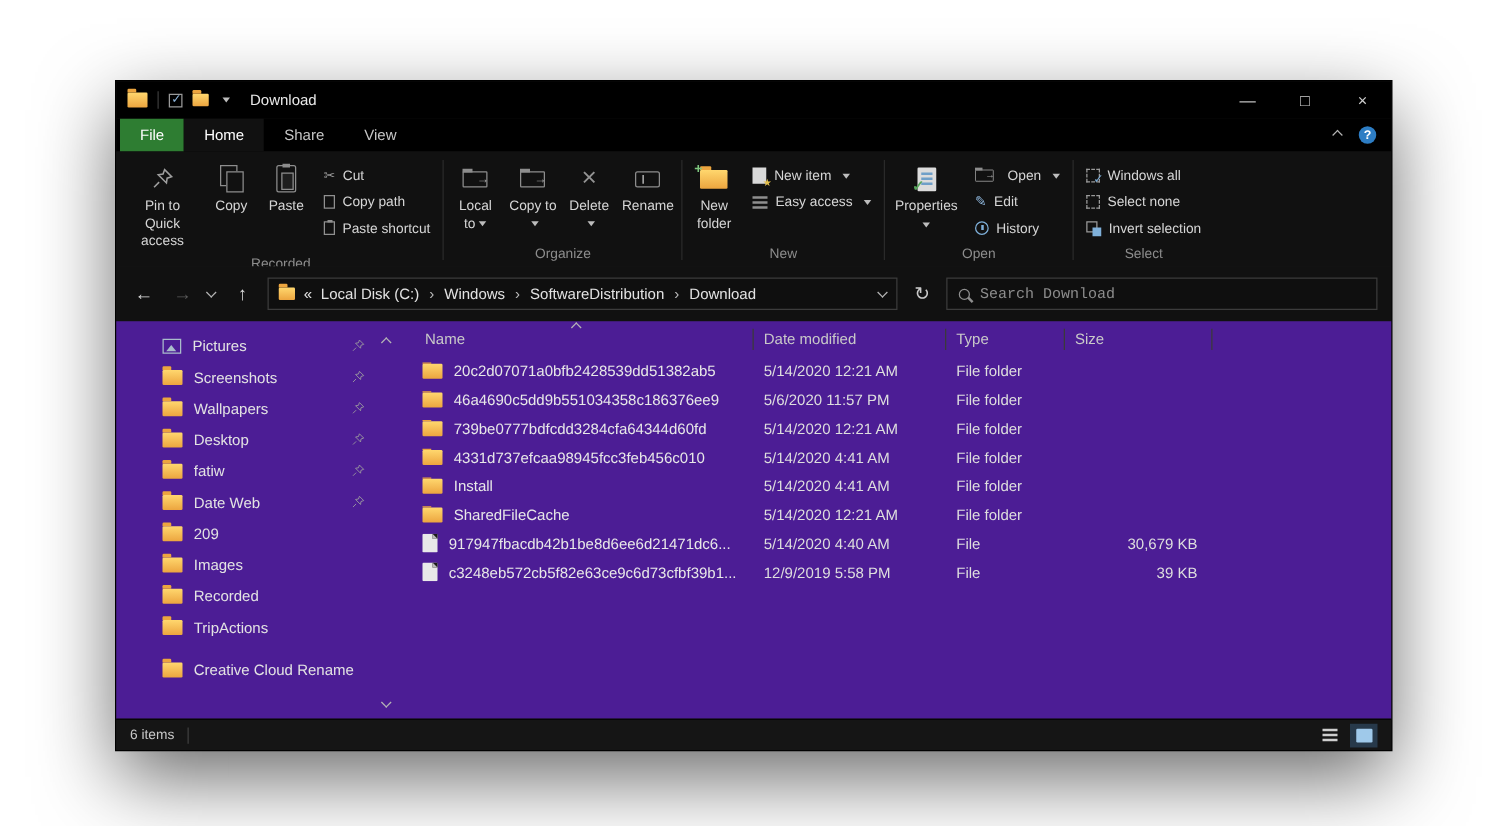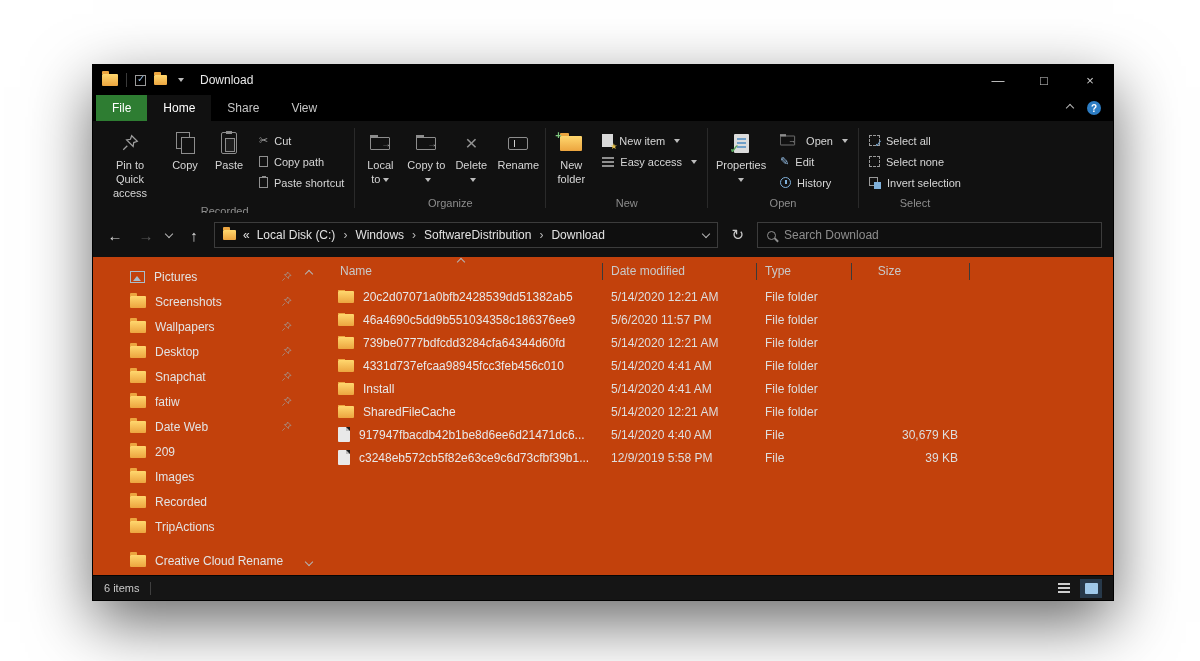--- a/index.html
+++ b/index.html
@@ -116,40 +116,40 @@
   .nav-btn { color:#dcdcdc; font-size:15px; width:22px; text-align:center; flex:0 0 auto; }
   .nav-disabled { color:#5a5a5a; }
   .addr { flex:1; height:26px; background:#0f0f0f; border:1px solid #3c3c3c; display:flex; align-items:center; padding:0 8px; gap:7px; color:#e2e2e2; }
   .addr .spacer { flex:1; }
   .crumb { white-space:nowrap; }
   .crumb-sep { color:#b9b9b9; padding:0 1px; }
   .refresh-btn { color:#c9c9c9; font-size:15px; padding:0 4px; flex:0 0 auto; }
   .search { width:345px; height:26px; background:#0f0f0f; border:1px solid #3c3c3c; display:flex; align-items:center; padding:0 9px; gap:8px; flex:0 0 auto; }
   .magnifier { width:9px; height:9px; border:1.5px solid #8f8f8f; border-radius:50%; position:relative; flex:0 0 auto; }
   .magnifier::after { content:""; position:absolute; width:5px; height:1.5px; background:#8f8f8f; transform:rotate(45deg); right:-4px; bottom:-2px; }
-  .search input { flex:1; background:transparent; border:none; outline:none; color:#bdbdbd; font-size:12px; font-family:Liberation Sans, sans-serif; }
+  .search input { flex:1; background:transparent; border:none; outline:none; color:#bdbdbd; font-size:12px; font-family:Liberation Mono, monospace; }
   .search input::placeholder { color:#8d8d8d; }
 
   
-  .content { flex:1; display:flex; background:#c2410c; min-height:0; }
+  .content { flex:1; display:flex; background:#4c1d95; min-height:0; }
   .sidebar { width:235px; position:relative; padding-top:7px; flex:0 0 auto; }
   .side-item { height:25px; display:flex; align-items:center; padding-left:37px; gap:9px; color:#e3e3e3; font-size:12px; position:relative; white-space:nowrap; }
   .side-item .pin { position:absolute; left:188px; top:7px; }
   .side-gap { margin-top:9px; }
   .pic-icon { width:15px; height:12px; border:1px solid #a9bccb; position:relative; display:inline-block; }
   .pic-icon::after { content:""; position:absolute; left:2px; bottom:1px; width:0; height:0;
                      border-left:4px solid transparent; border-right:4px solid transparent; border-bottom:5px solid #a9bccb; }
   .sb-up { position:absolute; right:16px; top:14px; }
   .sb-down { position:absolute; right:16px; bottom:10px; }
 
   .filearea { flex:1; position:relative; min-width:0; }
   .fhead { display:grid; grid-template-columns:275px 154px 95px 118px; height:28px; align-items:center; color:#c9c9c9; position:relative; }
   .hc { height:17px; line-height:17px; border-right:1px solid #3a3a3a; padding-left:8px; }
   .hc-name { padding-left:12px; }
-  .hc-size { text-align:center; padding-right:50px; }
+  .hc-size { text-align:left; padding-right:50px; }
   .sort-caret { position:absolute; left:130px; top:2px; }
   .frow { display:grid; grid-template-columns:275px 154px 95px 118px; height:23px; align-items:center; color:#e8e8e8; }
   .cell-name { display:flex; align-items:center; gap:9px; padding-left:10px; white-space:nowrap; overflow:hidden; }
   .cell-date, .cell-type { padding-left:8px; color:#dedede; white-space:nowrap; }
   .cell-size { text-align:right; padding-right:12px; color:#dedede; white-space:nowrap; }
   .file-ic { width:12px; height:15px; background:#e9e9e9; border-radius:1px; position:relative; flex:0 0 auto; }
   .file-ic::before { content:""; position:absolute; top:0; right:0; width:0; height:0;
                      border-top:4px solid #1b1b1b; border-left:4px solid #bdbdbd; }
 
   
@@ -332,21 +332,21 @@
 
       <div class="vsep"></div>
 
       <div class="rgroup">
         <div class="rgroup-body">
           <div class="small-stack">
             <div class="btn-small">
               <span class="ic-box-dash">
                   <span class="chk">✓</span>
                 </span>
-              <span>Select all</span>
+              <span>Windows all</span>
             </div>
             <div class="btn-small">
               <span class="ic-box-dash"></span>
               <span>Select none</span>
             </div>
             <div class="btn-small">
               <span class="ic-invert"></span>
               <span>Invert selection</span>
             </div>
           </div>
@@ -413,28 +413,20 @@
         <div class="side-item">
           <span class="folder"></span>
           <span>Desktop</span>
           <span class="pin"><svg width="11" height="11" viewBox="0 0 16 16">
                 <path d="M9.5 1.5 L14.5 6.5 L11.3 7.6 L10.8 11 L5 5.2 L8.4 4.7 Z" fill="none" stroke="#a0a0a0"></path>
                 <path d="M5.6 10.4 L2 14" stroke="#a0a0a0"></path>
               </svg></span>
         </div>
         <div class="side-item">
           <span class="folder"></span>
-          <span>Snapchat</span>
-          <span class="pin"><svg width="11" height="11" viewBox="0 0 16 16">
-                <path d="M9.5 1.5 L14.5 6.5 L11.3 7.6 L10.8 11 L5 5.2 L8.4 4.7 Z" fill="none" stroke="#a0a0a0"></path>
-                <path d="M5.6 10.4 L2 14" stroke="#a0a0a0"></path>
-              </svg></span>
-        </div>
-        <div class="side-item">
-          <span class="folder"></span>
           <span>fatiw</span>
           <span class="pin"><svg width="11" height="11" viewBox="0 0 16 16">
                 <path d="M9.5 1.5 L14.5 6.5 L11.3 7.6 L10.8 11 L5 5.2 L8.4 4.7 Z" fill="none" stroke="#a0a0a0"></path>
                 <path d="M5.6 10.4 L2 14" stroke="#a0a0a0"></path>
               </svg></span>
         </div>
         <div class="side-item">
           <span class="folder"></span>
           <span>Date Web</span>
           <span class="pin"><svg width="11" height="11" viewBox="0 0 16 16">

